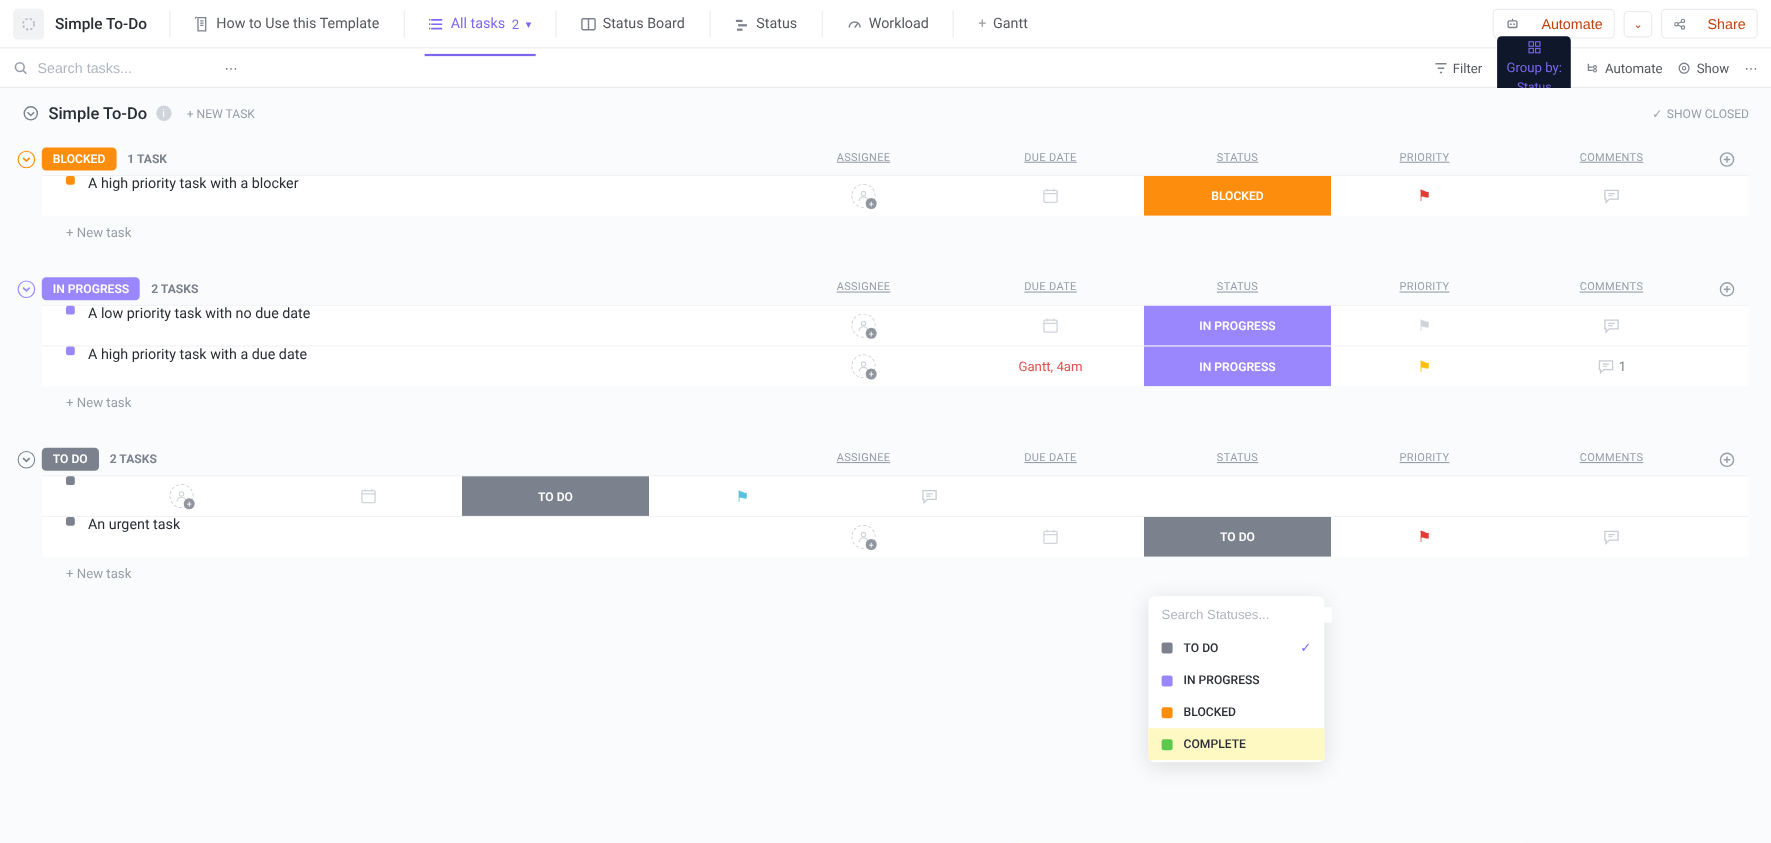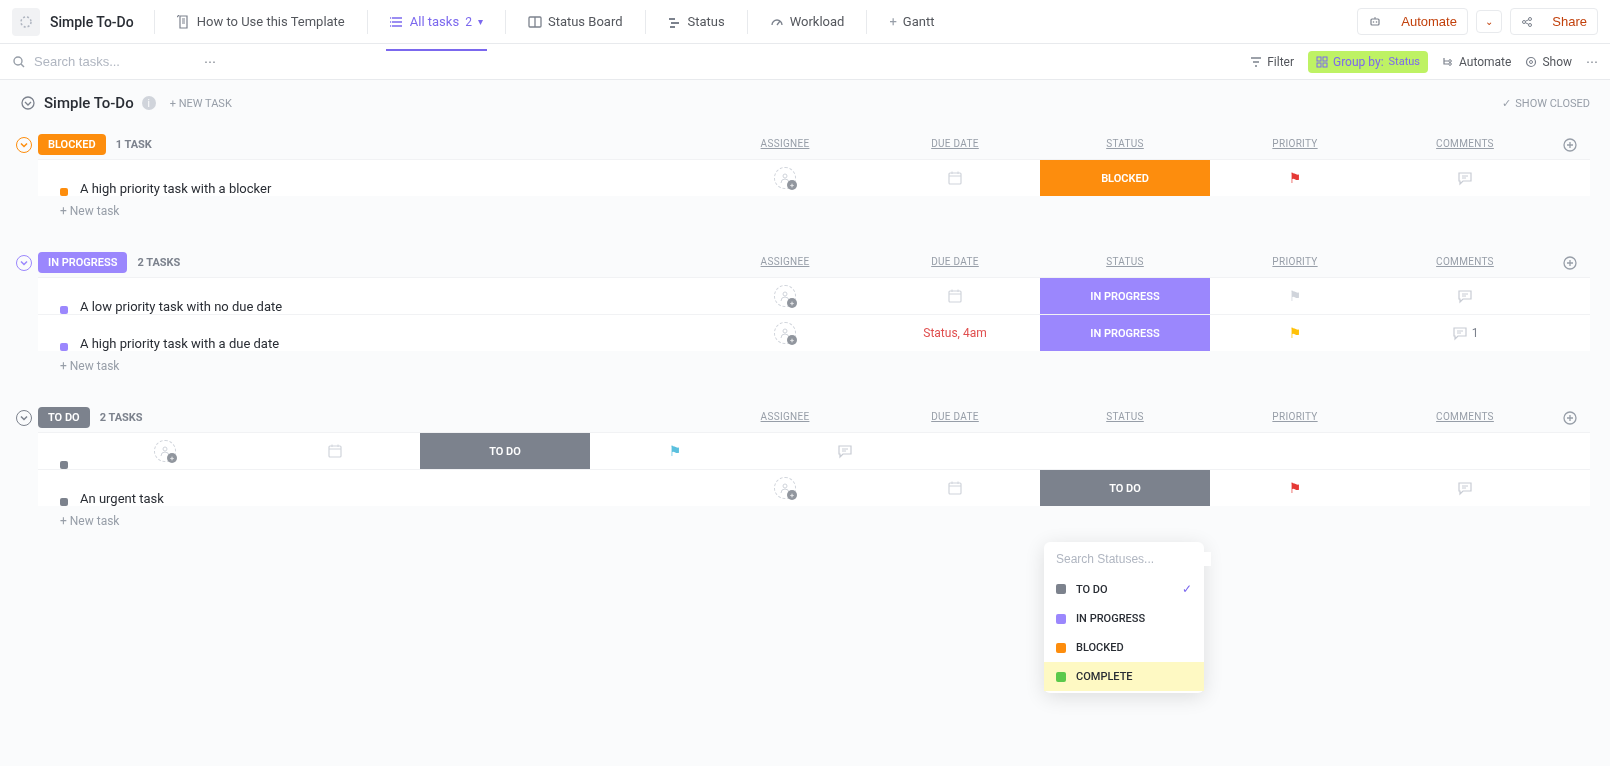--- a/index.html
+++ b/index.html
@@ -21,21 +21,21 @@
 .btn-split-caret { padding: 5px 8px; }
 
 
 .toolbar { display: flex; align-items: center; height: 36px; padding: 0 12px; border-bottom: 1px solid #e8eaed; font-size: 12px; color: #7c828d; }
 .search-box { display: flex; align-items: center; gap: 8px; color: #979ea8; }
 .search-box input { border: none; outline: none; width: 140px; font-size: 13px; color: #7f1d1d; }
 .search-box input::placeholder { color: #b0b6c1; }
 .toolbar-dots { margin-left: 30px; color: #7c828d; cursor: pointer; }
 .toolbar-right { display: flex; align-items: center; gap: 14px; margin-left: auto; }
 .tb-item { display: flex; align-items: center; gap: 5px; cursor: pointer; font-size: 12px; color: #54575d; }
-.tb-item.grouped { background: #bef264; color: #7b68ee; padding: 4px 8px; border-radius: 4px; }
+.tb-item.grouped { background: #0f172a; color: #7b68ee; padding: 4px 8px; border-radius: 4px; flex-direction: column; }
 .tb-item.grouped .gval { color: #7b68ee; font-size: 11px; }
 
 
 .content { padding: 14px 20px 40px 20px; background: #fafbfc; min-height: calc(100vh - 80px); position: relative; }
 .list-header { display: flex; align-items: center; gap: 8px; margin-bottom: 18px; }
 .list-header .chev { color: #7c828d; }
 .list-header .ltitle { font-size: 15px; font-weight: 500; }
 .list-header .info { width: 14px; height: 14px; border-radius: 50%; background: #d0d4db; color: #fff; font-size: 10px; display: flex; align-items: center; justify-content: center; }
 .list-header .newtask { color: #979ea8; font-size: 11px; text-transform: uppercase; margin-left: 6px; cursor: pointer; }
 .show-closed { margin-left: auto; color: #979ea8; font-size: 11px; display: flex; align-items: center; gap: 4px; cursor: pointer; }
@@ -44,21 +44,21 @@
 .group-header { display: flex; align-items: center; gap: 10px; padding: 4px 0; position: relative; }
 .group-chev { position: absolute; left: -22px; width: 16px; height: 16px; border-radius: 50%; border: 1.5px solid; display: flex; align-items: center; justify-content: center; cursor: pointer; }
 .status-pill { padding: 4px 10px; border-radius: 4px; color: #fff; font-size: 11px; font-weight: 600; }
 .task-count { font-size: 11px; color: #7c828d; font-weight: bold; }
 .col-headers { display: flex; margin-left: auto; font-size: 10px; color: #979ea8; text-transform: uppercase; letter-spacing: 0.3px; text-decoration: underline; }
 .col { text-align: center; }
 .col.assignee { width: 170px; }
 .col.due, .col.status, .col.priority, .col.comments { width: 170px; }
 .add-col { width: 40px; display: flex; align-items: center; justify-content: center; color: #979ea8; cursor: pointer; }
 
-.task-row { display: flex; align-items: flex-end; background: #fff; border-top: 1px solid #f1f2f4; height: 37px; font-size: 13px; color: #292d34; }
+.task-row { display: flex; align-items: flex-start; background: #fff; border-top: 1px solid #f1f2f4; height: 37px; font-size: 13px; color: #292d34; }
 .task-row:last-of-type { border-bottom: 1px solid #f1f2f4; }
 .task-dot { width: 8px; height: 8px; border-radius: 2px; margin: 0 12px 0 22px; flex-shrink: 0; }
 .task-title { flex: 1; padding-right: 10px; cursor: pointer; }
 .cell { width: 170px; display: flex; align-items: center; justify-content: center; height: 100%; }
 .cell.status-cell { color: #fff; font-size: 11px; font-weight: 600; }
 .assignee-ph { width: 22px; height: 22px; border-radius: 50%; border: 1px dashed #d0d4db; display: flex; align-items: center; justify-content: center; position: relative; cursor: pointer; }
 .assignee-add { position: absolute; bottom: -2px; right: -2px; width: 10px; height: 10px; border-radius: 50%; background: #91969e; color: #fff; font-size: 8px; display: flex; align-items: center; justify-content: center; }
 .due-empty { color: #d0d4db; }
 .due-text { color: #e04f4f; font-size: 12px; }
 .flag { font-size: 14px; }
@@ -356,21 +356,21 @@
       <div class="cell">
         <span class="assignee-ph">
           <svg width="12" height="12" viewBox="0 0 12 12">
                 <circle cx="6" cy="4" r="2" fill="none" stroke="#d0d4db"></circle>
                 <path d="M2 11 A4 4 0 0 1 10 11" fill="none" stroke="#d0d4db"></path>
               </svg>
           <span class="assignee-add">+</span>
         </span>
       </div>
       <div class="cell">
-            <span class="due-text">Status, 4am</span>
+            <span class="due-text">Gantt, 4am</span>
           </div>
       <div class="cell status-cell" style="background:#9b87fd">IN PROGRESS</div>
       <div class="cell">
             <span class="flag yellow">⚑</span>
           </div>
       <div class="cell">
             <span class="comment-icon">
               <svg width="16" height="16" viewBox="0 0 16 16">
                 <path d="M2 3 H14 V11 H6 L3 14 V11 H2 Z" fill="none" stroke="#c8ccd4" stroke-width="1.2"></path>
                 <line x1="5" y1="6" x2="11" y2="6" stroke="#c8ccd4"></line>

